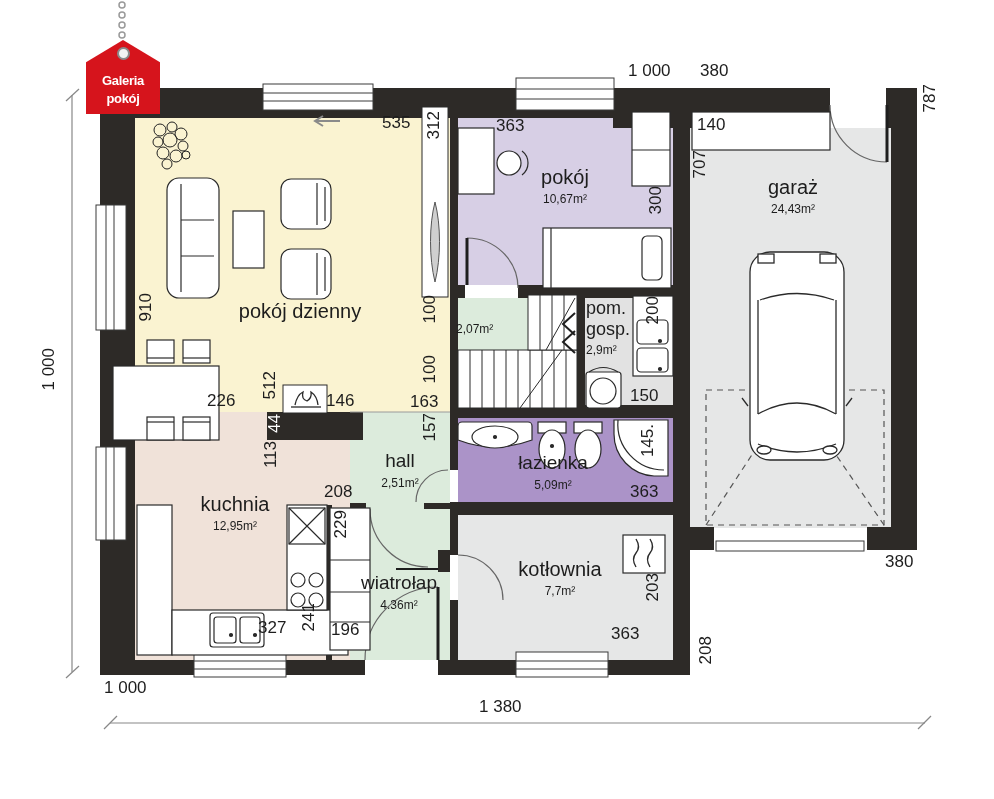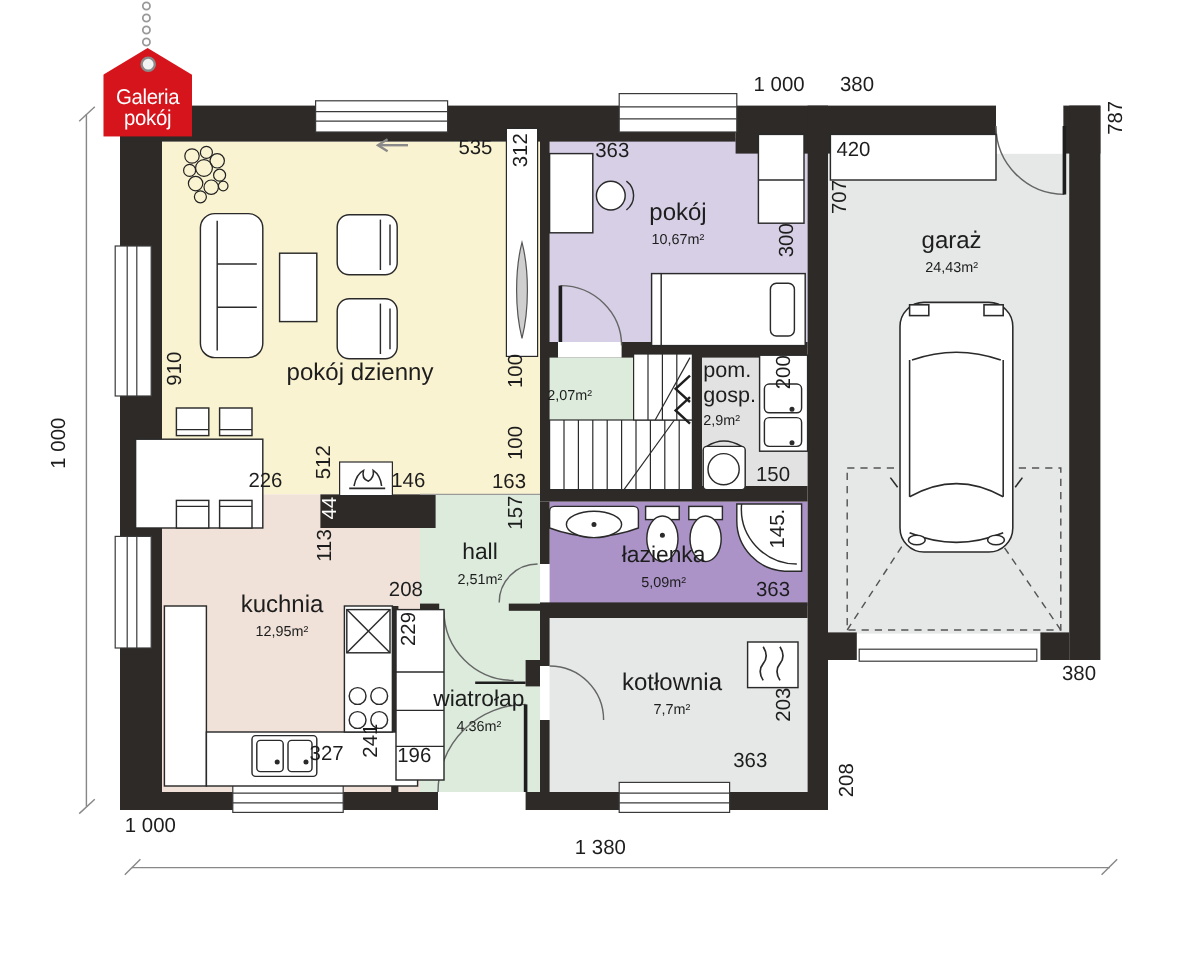--- a/index.html
+++ b/index.html
@@ -11,34 +11,34 @@
   #gfx{position:absolute;left:0;top:0;z-index:4;}
   .room-label{position:absolute;z-index:5;text-align:center;color:#1d1d1d;
               font-size:20px;line-height:22px;}
   .room-label .area{font-size:12px;}
   .dim{position:absolute;z-index:5;color:#1d1d1d;font-size:17px;line-height:17px;white-space:pre;}
   .dim.v{writing-mode:vertical-rl;transform:rotate(180deg);}
   .dim.inv{color:#ffffff;}
   
   .rl-living{left:200px;top:300px;width:200px;}
   .rl-bedroom{left:490px;top:166px;width:150px;}
-  .rl-garage{left:718px;top:190px;width:150px;}
+  .rl-garage{left:718px;top:176px;width:150px;}
   .rl-kitchen{left:160px;top:493px;width:150px;}
   .rl-hall{left:350px;top:450px;width:100px;font-size:19px;}
   .rl-vestibule{left:348px;top:572px;width:102px;font-size:19px;}
   .rl-bathroom{left:488px;top:452px;width:130px;font-size:19px;}
   .rl-boiler{left:492px;top:558px;width:136px;}
   .rl-utility{left:586px;top:298px;width:58px;text-align:left;font-size:18px;line-height:21px;}
   .rl-stairs{left:456px;top:318px;width:76px;text-align:left;font-size:18px;}
   
   #logo{position:absolute;left:86px;top:40px;width:74px;height:74px;z-index:6;
         clip-path:polygon(50% 0%,100% 30%,100% 100%,0% 100%,0% 30%);
         display:flex;flex-direction:column;align-items:center;justify-content:flex-end;
         padding-bottom:6px;box-sizing:border-box;}
-  #logo .l1,#logo .l2{color:#fff;font-weight:400;font-size:17px;line-height:18px;
+  #logo .l1,#logo .l2{color:#fff;font-weight:700;font-size:13px;line-height:18px;
         letter-spacing:-0.3px;transform:scaleY(1.05);}
   #grommet{position:absolute;left:117px;top:47px;width:9px;height:9px;border-radius:50%;
         background:#f2f2f2;border:2px solid #8a8a8a;z-index:7;}
   #chain{position:absolute;left:117px;top:0;z-index:6;}
 </style>
 </head>
 <body>
 
 <div id="plan">
 
@@ -381,21 +381,21 @@
   </svg>
   <div id="logo" style="background: rgb(214, 20, 28);">
     <div class="l1">Galeria</div>
     <div class="l2">pokój</div>
   </div>
   <div id="grommet"></div>
 
 <span class="dim" style="left: 628px; top: 62px;">1 000</span>
     <span class="dim" style="left: 700px; top: 62px;">380</span>
     <span class="dim v" style="left: 921px; top: 84px;">787</span>
-    <span class="dim" style="left: 697px; top: 116px;">420</span>
+    <span class="dim" style="left: 697px; top: 116px;">140</span>
     <span class="dim v" style="left: 691px; top: 150px;">707</span>
     <span class="dim" style="left: 496px; top: 117px;">363</span>
     <span class="dim v" style="left: 647px; top: 186px;">300</span>
     <span class="dim" style="left: 382px; top: 114px;">535</span>
     <span class="dim v" style="left: 425px; top: 111px;">312</span>
     <span class="dim v" style="left: 137px; top: 293px;">910</span>
     <span class="dim v" style="left: 421px; top: 295px;">100</span>
     <span class="dim v" style="left: 421px; top: 355px;">100</span>
     <span class="dim" style="left: 410px; top: 393px;">163</span>
     <span class="dim v" style="left: 421px; top: 413px;">157</span>

